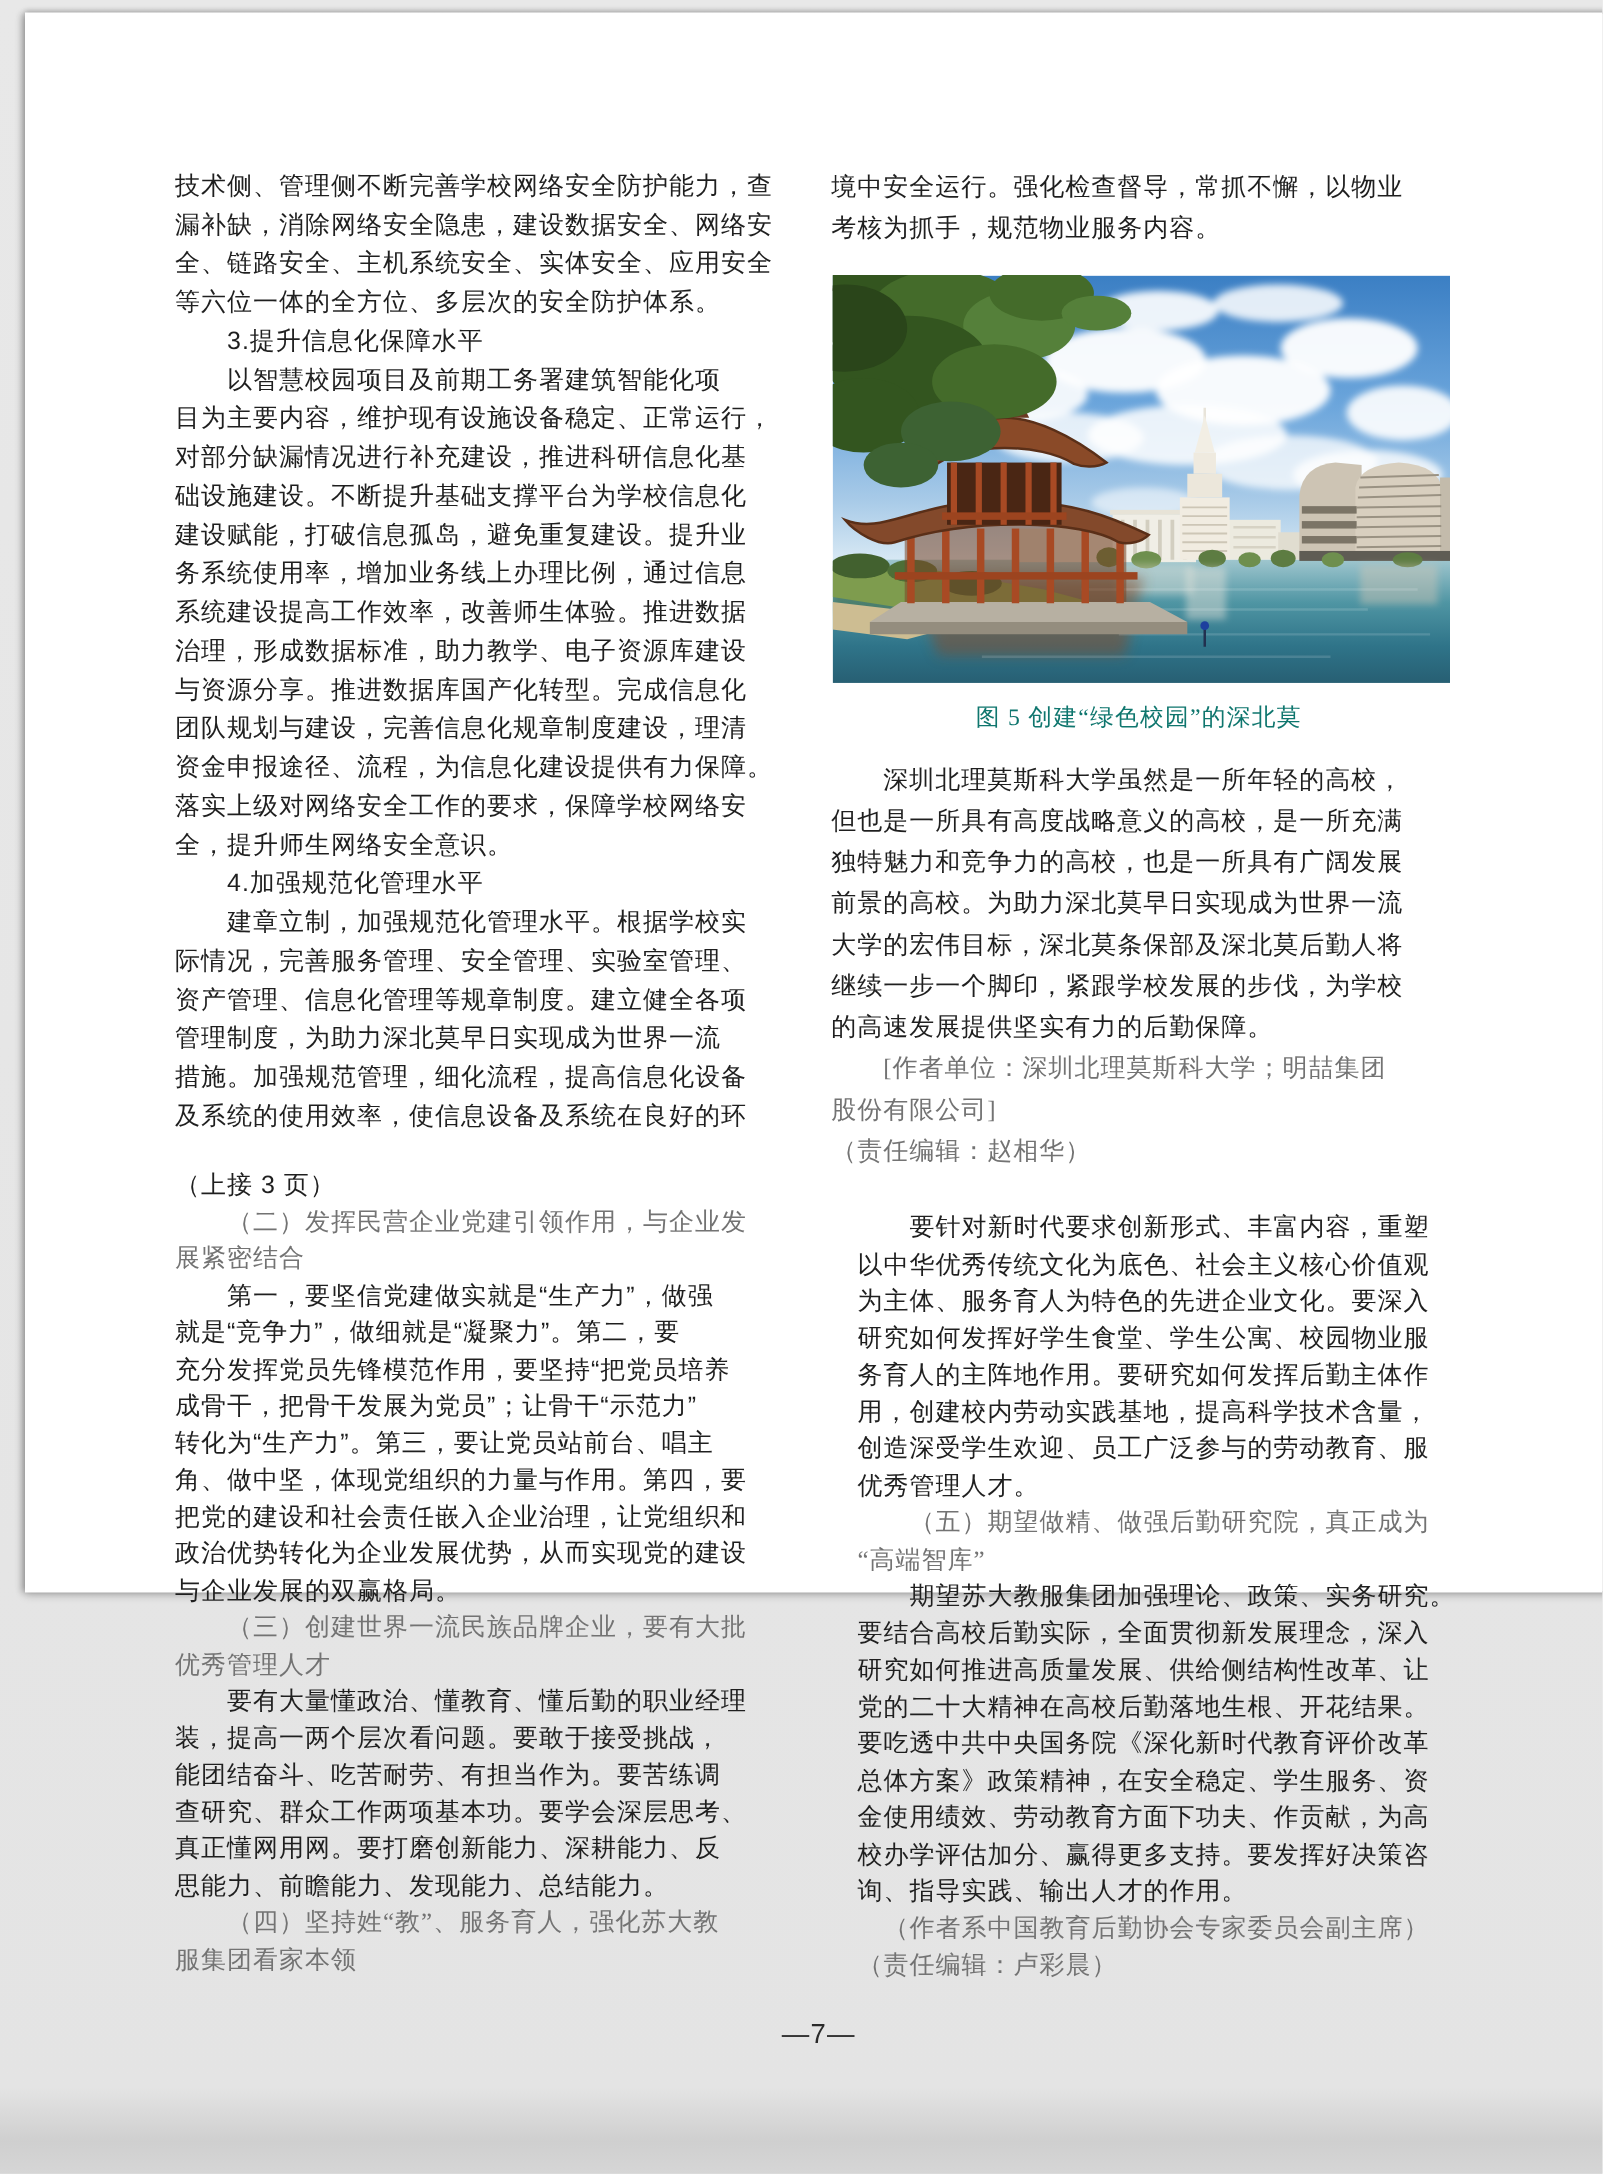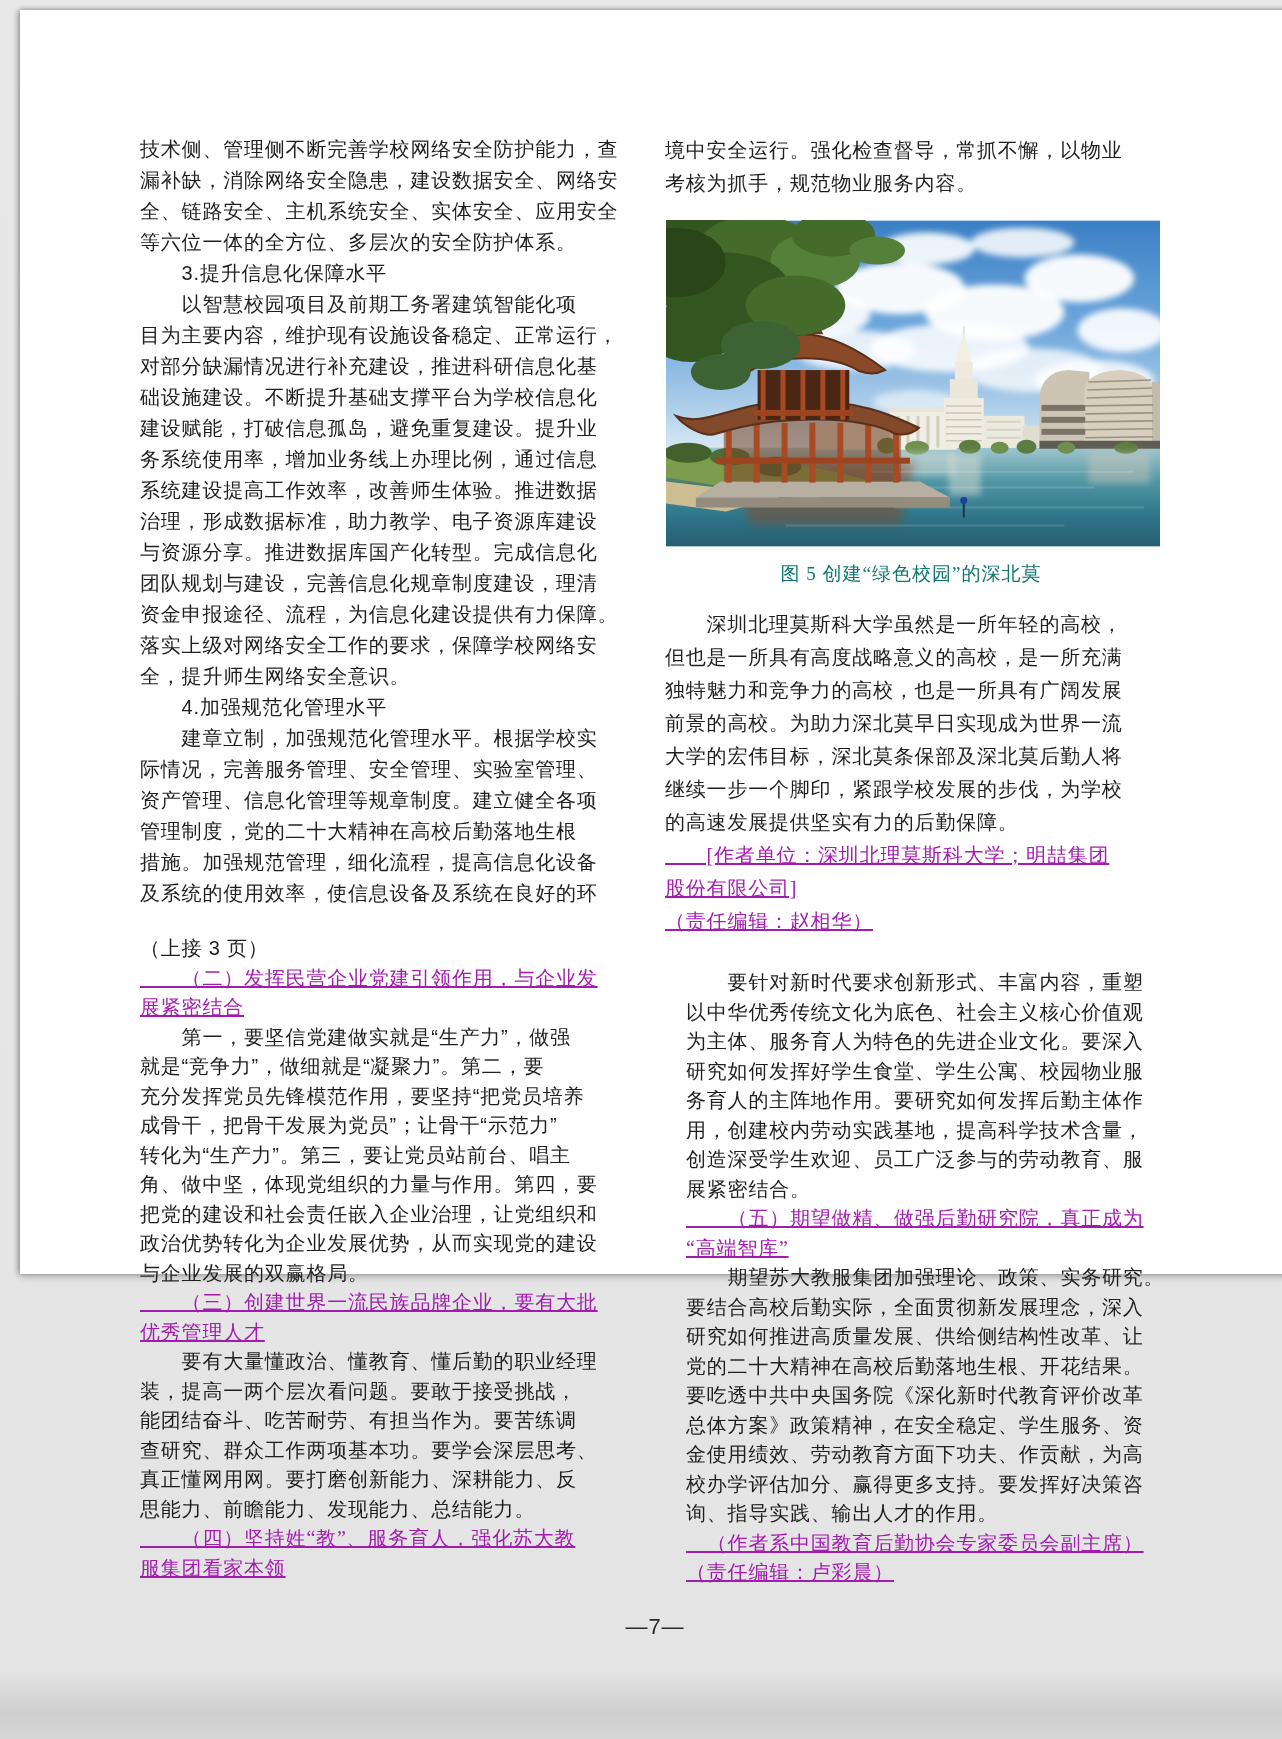--- a/index.html
+++ b/index.html
@@ -7,21 +7,21 @@
   .stage{position:relative;width:1282px;height:1739px;overflow:hidden;
          background:linear-gradient(#e8e8e8 0%, #e4e4e4 96%, #cfcfcf 98.5%, #d6d6d6 100%);
          font-family:"Liberation Sans","DejaVu Sans",sans-serif;}
   .page{position:absolute;left:20px;top:10px;width:1270px;height:1264px;background:#ffffff;
         box-shadow:-3px 0 5px rgba(0,0,0,.18), 0 -2px 4px rgba(0,0,0,.15), 0 3px 7px rgba(0,0,0,.22);}
   .tblock{position:absolute;color:#1f1f1f;font-size:20px;letter-spacing:.8px;}
   .tblock .line{white-space:pre;height:inherit;}
   .lh31 .line{line-height:31px;height:31px;}
   .lh295 .line{line-height:29.5px;height:29.5px;}
   .lh33 .line{line-height:33px;height:33px;}
-  .kai{font-family:"Liberation Serif","DejaVu Serif",serif;color:#a21caf;text-decoration:underline;}
+  .kai{font-family:"Liberation Serif","DejaVu Serif",serif;color:#737373;}
   .line.right{text-align:left;}
   .caption{position:absolute;text-align:center;font-size:19px;color:#0f766e;
            font-family:"Liberation Serif","DejaVu Serif",serif;letter-spacing:1px;}
   .photo{position:absolute;left:646px;top:210px;width:494px;height:327px;overflow:hidden;}
   .photo svg{display:block;}
   .pagenum{position:absolute;left:0;top:1604px;width:100%;text-align:center;
            font-size:22px;color:#2a2a2a;letter-spacing:1px;}
 </style>
 </head>
 <body>
@@ -45,21 +45,21 @@
         <div class="line">治理，形成数据标准，助力教学、电子资源库建设</div>
         <div class="line">与资源分享。推进数据库国产化转型。完成信息化</div>
         <div class="line">团队规划与建设，完善信息化规章制度建设，理清</div>
         <div class="line">资金申报途径、流程，为信息化建设提供有力保障。</div>
         <div class="line">落实上级对网络安全工作的要求，保障学校网络安</div>
         <div class="line">全，提升师生网络安全意识。</div>
         <div class="line">　　4.加强规范化管理水平</div>
         <div class="line">　　建章立制，加强规范化管理水平。根据学校实</div>
         <div class="line">际情况，完善服务管理、安全管理、实验室管理、</div>
         <div class="line">资产管理、信息化管理等规章制度。建立健全各项</div>
-        <div class="line">管理制度，党的二十大精神在高校后勤落地生根</div>
+        <div class="line">管理制度，为助力深北莫早日实现成为世界一流</div>
         <div class="line">措施。加强规范管理，细化流程，提高信息化设备</div>
         <div class="line">及系统的使用效率，使信息设备及系统在良好的环</div>
       </div>
 
     <div class="tblock lh295" style="left:120px;top:924px;width:496px;">
         <div class="line">（上接 3 页）</div>
         <div class="line kai">　　（二）发挥民营企业党建引领作用，与企业发</div>
         <div class="line kai">展紧密结合</div>
         <div class="line">　　第一，要坚信党建做实就是“生产力”，做强</div>
         <div class="line">就是“竞争力”，做细就是“凝聚力”。第二，要</div>
@@ -293,21 +293,21 @@
       </div>
 
     <div class="tblock lh295" style="left:645px;top:958px;width:482px;margin-left:21px;">
         <div class="line">　　要针对新时代要求创新形式、丰富内容，重塑</div>
         <div class="line">以中华优秀传统文化为底色、社会主义核心价值观</div>
         <div class="line">为主体、服务育人为特色的先进企业文化。要深入</div>
         <div class="line">研究如何发挥好学生食堂、学生公寓、校园物业服</div>
         <div class="line">务育人的主阵地作用。要研究如何发挥后勤主体作</div>
         <div class="line">用，创建校内劳动实践基地，提高科学技术含量，</div>
         <div class="line">创造深受学生欢迎、员工广泛参与的劳动教育、服</div>
-        <div class="line">展紧密结合。</div>
+        <div class="line">优秀管理人才。</div>
         <div class="line kai">　　（五）期望做精、做强后勤研究院，真正成为</div>
         <div class="line kai">“高端智库”</div>
         <div class="line">　　期望苏大教服集团加强理论、政策、实务研究。</div>
         <div class="line">要结合高校后勤实际，全面贯彻新发展理念，深入</div>
         <div class="line">研究如何推进高质量发展、供给侧结构性改革、让</div>
         <div class="line">党的二十大精神在高校后勤落地生根、开花结果。</div>
         <div class="line">要吃透中共中央国务院《深化新时代教育评价改革</div>
         <div class="line">总体方案》政策精神，在安全稳定、学生服务、资</div>
         <div class="line">金使用绩效、劳动教育方面下功夫、作贡献，为高</div>
         <div class="line">校办学评估加分、赢得更多支持。要发挥好决策咨</div>

